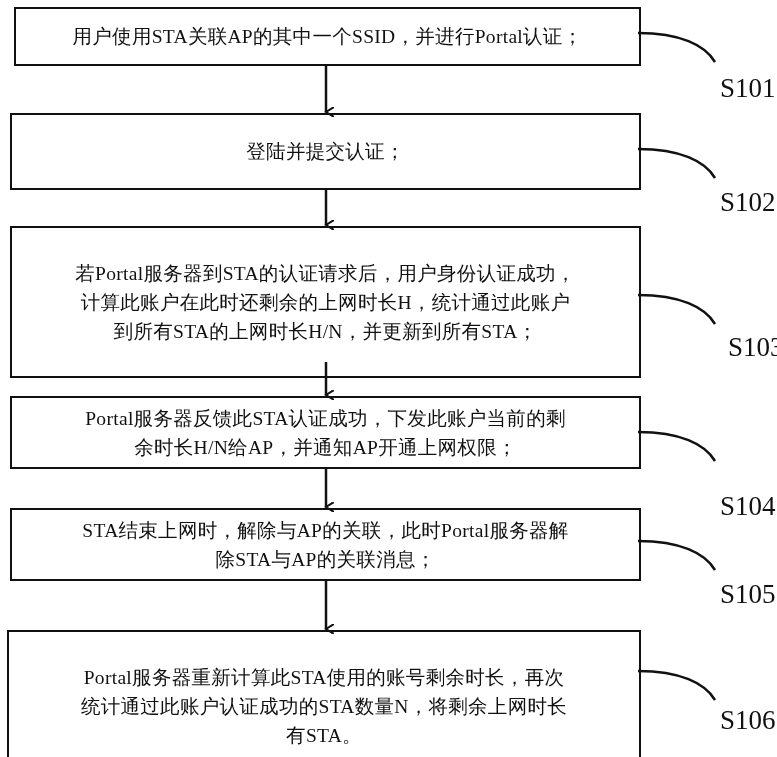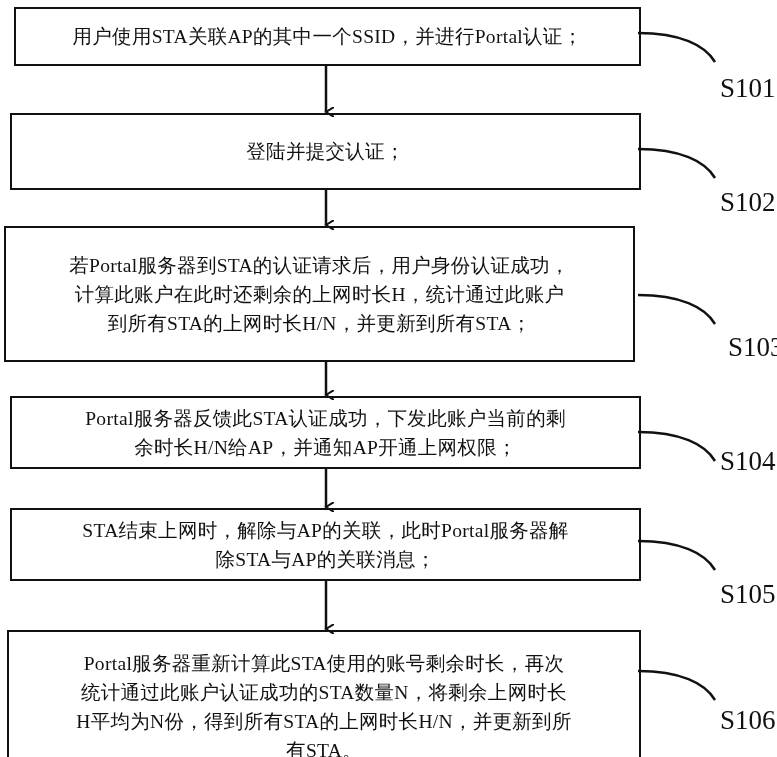--- a/index.html
+++ b/index.html
@@ -18,21 +18,21 @@
 <div class="box" style="left:14px;top:7px;width:627px;height:59px;">
   <div>
       <span>用户使用STA关联AP的其中一个SSID，并进行Portal认证；</span>
     </div>
 </div>
 <div class="box" style="left:10px;top:113px;width:631px;height:77px;">
   <div>
        <span>登陆并提交认证；</span>
     </div>
 </div>
-<div class="box" style="left:4px;top:226px;width:631px;height:136px;">
+<div class="box" style="left:10px;top:226px;width:631px;height:152px;">
   <div>
       <span>若Portal服务器到STA的认证请求后，用户身份认证成功，</span>
        <span>计算此账户在此时还剩余的上网时长H，统计通过此账户</span>
        <span>到所有STA的上网时长H/N，并更新到所有STA；</span>
     </div>
 </div>
 <div class="box" style="left:10px;top:396px;width:631px;height:73px;">
   <div>
       <span>Portal服务器反馈此STA认证成功，下发此账户当前的剩</span>
        <span>余时长H/N给AP，并通知AP开通上网权限；</span>
@@ -41,21 +41,20 @@
 <div class="box" style="left:10px;top:508px;width:631px;height:73px;">
   <div>
       <span>STA结束上网时，解除与AP的关联，此时Portal服务器解</span>
        <span>除STA与AP的关联消息；</span>
     </div>
 </div>
 <div class="box" style="left:7px;top:630px;width:634px;height:153px;">
   <div>
       <span>Portal服务器重新计算此STA使用的账号剩余时长，再次</span>
        <span>统计通过此账户认证成功的STA数量N，将剩余上网时长</span>
-       <span>H平均为N份，得到所有STA的上网时长H/N，并更新到所</span>
        <span>有STA。</span>
     </div>
 </div>
 
 <svg class="leaders" width="777" height="757">
   <defs>
     <marker id="ah" markerWidth="10" markerHeight="10" refX="5" refY="8" orient="auto" markerUnits="userSpaceOnUse">
       <path d="M0,0 L5,8 L10,0" fill="none" stroke="#111" stroke-width="2"></path>
     </marker>
   </defs>
@@ -69,15 +68,15 @@
   <path d="M638,149 C680,149 705,161 715,178" fill="none" stroke="#111" stroke-width="2.5"></path>
   <path d="M638,295 C680,295 705,307 715,324" fill="none" stroke="#111" stroke-width="2.5"></path>
   <path d="M638,432 C680,432 705,444 715,461" fill="none" stroke="#111" stroke-width="2.5"></path>
   <path d="M638,541 C680,541 705,553 715,570" fill="none" stroke="#111" stroke-width="2.5"></path>
   <path d="M638,671 C680,671 705,683 715,700" fill="none" stroke="#111" stroke-width="2.5"></path>
 </svg>
 
 <div class="label" style="left:720px;top:73px;">S101</div>
 <div class="label" style="left:720px;top:187px;">S102</div>
 <div class="label" style="left:728px;top:332px;text-align:right;">S103</div>
-<div class="label" style="left:720px;top:446px;text-align:right;">S104</div>
+<div class="label" style="left:720px;top:491px;text-align:right;">S104</div>
 <div class="label" style="left:720px;top:579px;">S105</div>
 <div class="label" style="left:720px;top:705px;">S106</div>
 
 </body></html>

